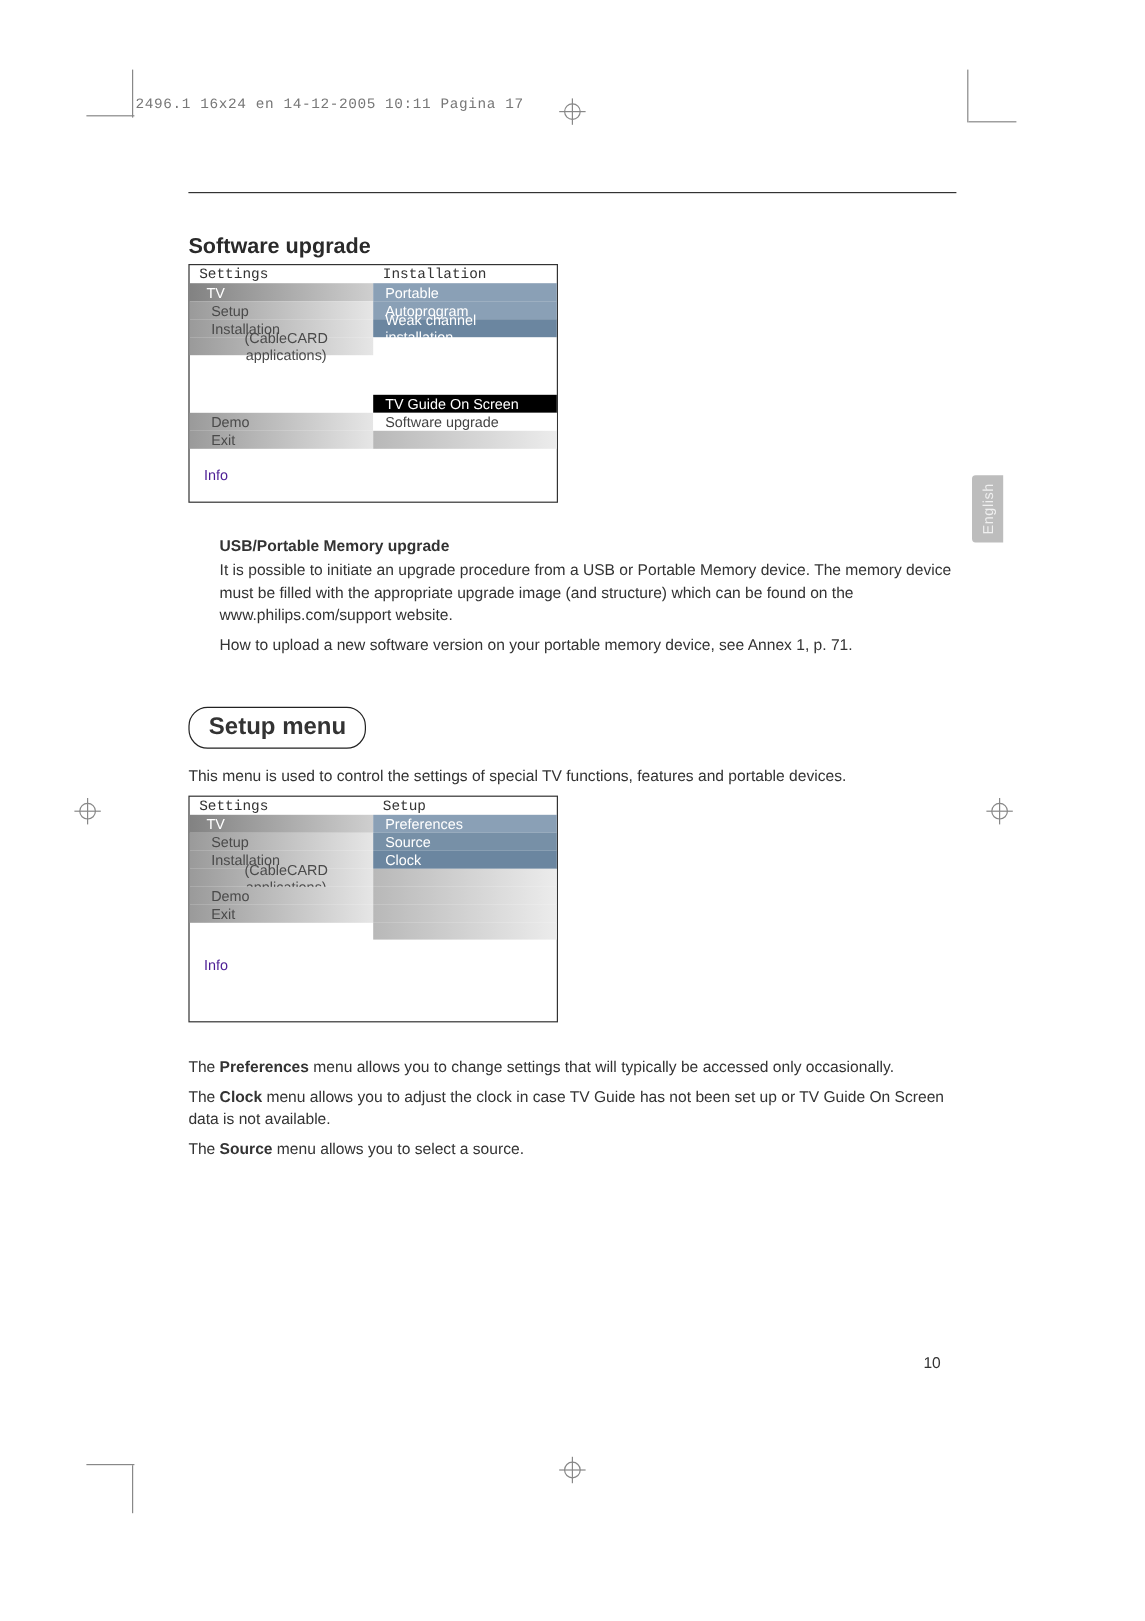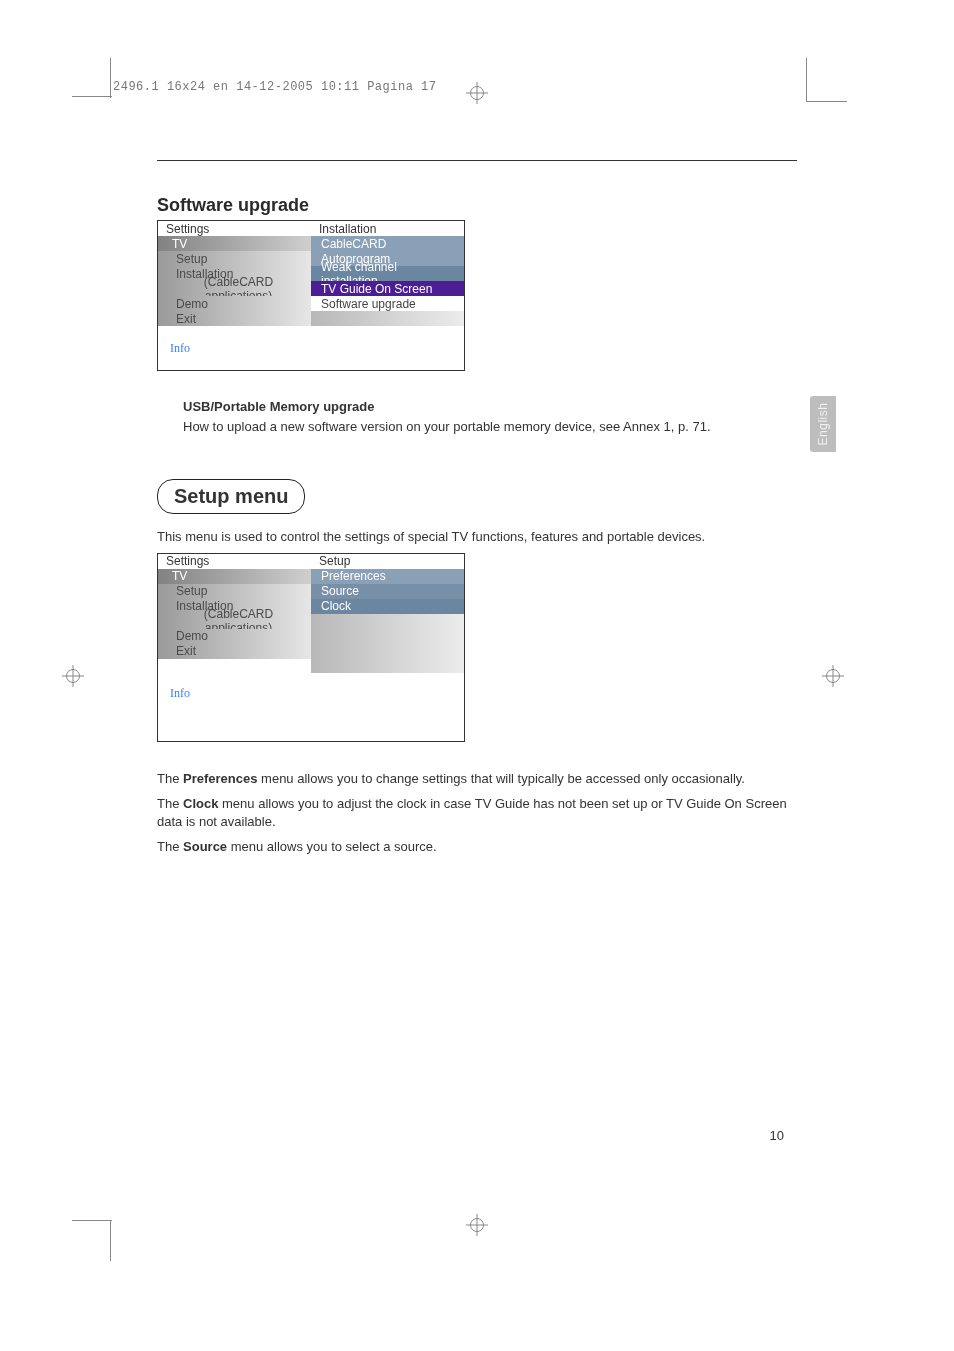--- a/index.html
+++ b/index.html
@@ -93,31 +93,31 @@
   .menu {
     border: 1px solid #333;
     width: 306px;
     font-size: 12px;
     color: #4a4a4a;
     margin-bottom: 28px;
   }
   .menu-row { display: flex; }
   .menu-col { width: 50%; box-sizing: border-box; }
   .menu-head { display: flex; }
-  .menu-head .cell { padding: 5px 8px; font-weight: 400; color: #333; }
+  .menu-head .cell { padding: 5px 8px; font-weight: 400; color: #333; font-family: Liberation Mono, monospace; }
   .cell { padding: 3px 10px; height: 15px; display: flex; align-items: center; }
   .cell.left  { padding-left: 18px; }
   .gray { background: linear-gradient(to right, #9a9a9a, #e6e6e6); color: #4a4a4a; text-align: center; }
   .gray.sel { background: linear-gradient(to right, #828282, #cfcfcf); color: #fff; padding-left: 14px; }
   .blue1 { background: #8aa0b6; color: #fff; }
   .blue2 { background: #7790a7; color: #fff; }
   .blue3 { background: #6b86a0; color: #fff; }
-  .blue4 { background: #4c1d95; color: #fff; }
+  .blue4 { background: #000000; color: #fff; margin-top: 48px; }
   .white { background: #fff; color: #444; }
-  .info  { height: 44px; padding: 21px 12px; color: #3b82f6; font-family: Liberation Serif, serif; }
+  .info  { height: 44px; padding: 21px 12px; color: #4c1d95; }
   .blank-right { background: linear-gradient(to right,#b8b8b8,#ececec); }
 
   .sub-h3 {
     font-size: 13px;
     font-weight: 700;
     margin: 0 0 4px 26px;
   }
   .body-text {
     font-size: 13px;
     line-height: 1.45;
@@ -178,21 +178,21 @@
   
   <h2 class="section">Software upgrade</h2>
 
   <div class="menu">
     <div class="menu-head">
       <div class="cell menu-col">Settings</div>
       <div class="cell menu-col">Installation</div>
     </div>
     <div class="menu-row">
         <div class="cell menu-col gray sel">TV</div>
-        <div class="cell menu-col blue1">CableCARD</div>
+        <div class="cell menu-col blue1">Portable</div>
       </div>
     <div class="menu-row">
         <div class="cell menu-col gray left">Setup</div>
         <div class="cell menu-col blue1">Autoprogram</div>
       </div>
     <div class="menu-row">
         <div class="cell menu-col gray left">Installation</div>
         <div class="cell menu-col blue3">Weak channel installation</div>
       </div>
     <div class="menu-row">
@@ -207,20 +207,21 @@
         <div class="cell menu-col gray left">Exit</div>
         <div class="cell menu-col blank-right"></div>
       </div>
     <div class="menu-row">
         <div class="cell menu-col info">Info</div>
         <div class="cell menu-col" style="height:44px"></div>
       </div>
   </div>
 
   <h3 class="sub-h3">USB/Portable Memory upgrade</h3>
+  <p class="body-text">It is possible to initiate an upgrade procedure from a USB or Portable Memory device. The memory device must be filled with the appropriate upgrade image (and structure) which can be found on the www.philips.com/support website.</p>
   <p class="body-text">How to upload a new software version on your portable memory device, see Annex 1, p. 71.</p>
 
   
   <div class="box-title">Setup menu</div>
   <p class="body-text" style="margin-left:0">This menu is used to control the settings of special TV functions, features and portable devices.</p>
 
   <div class="menu">
     <div class="menu-head">
       <div class="cell menu-col">Settings</div>
       <div class="cell menu-col">Setup</div>

